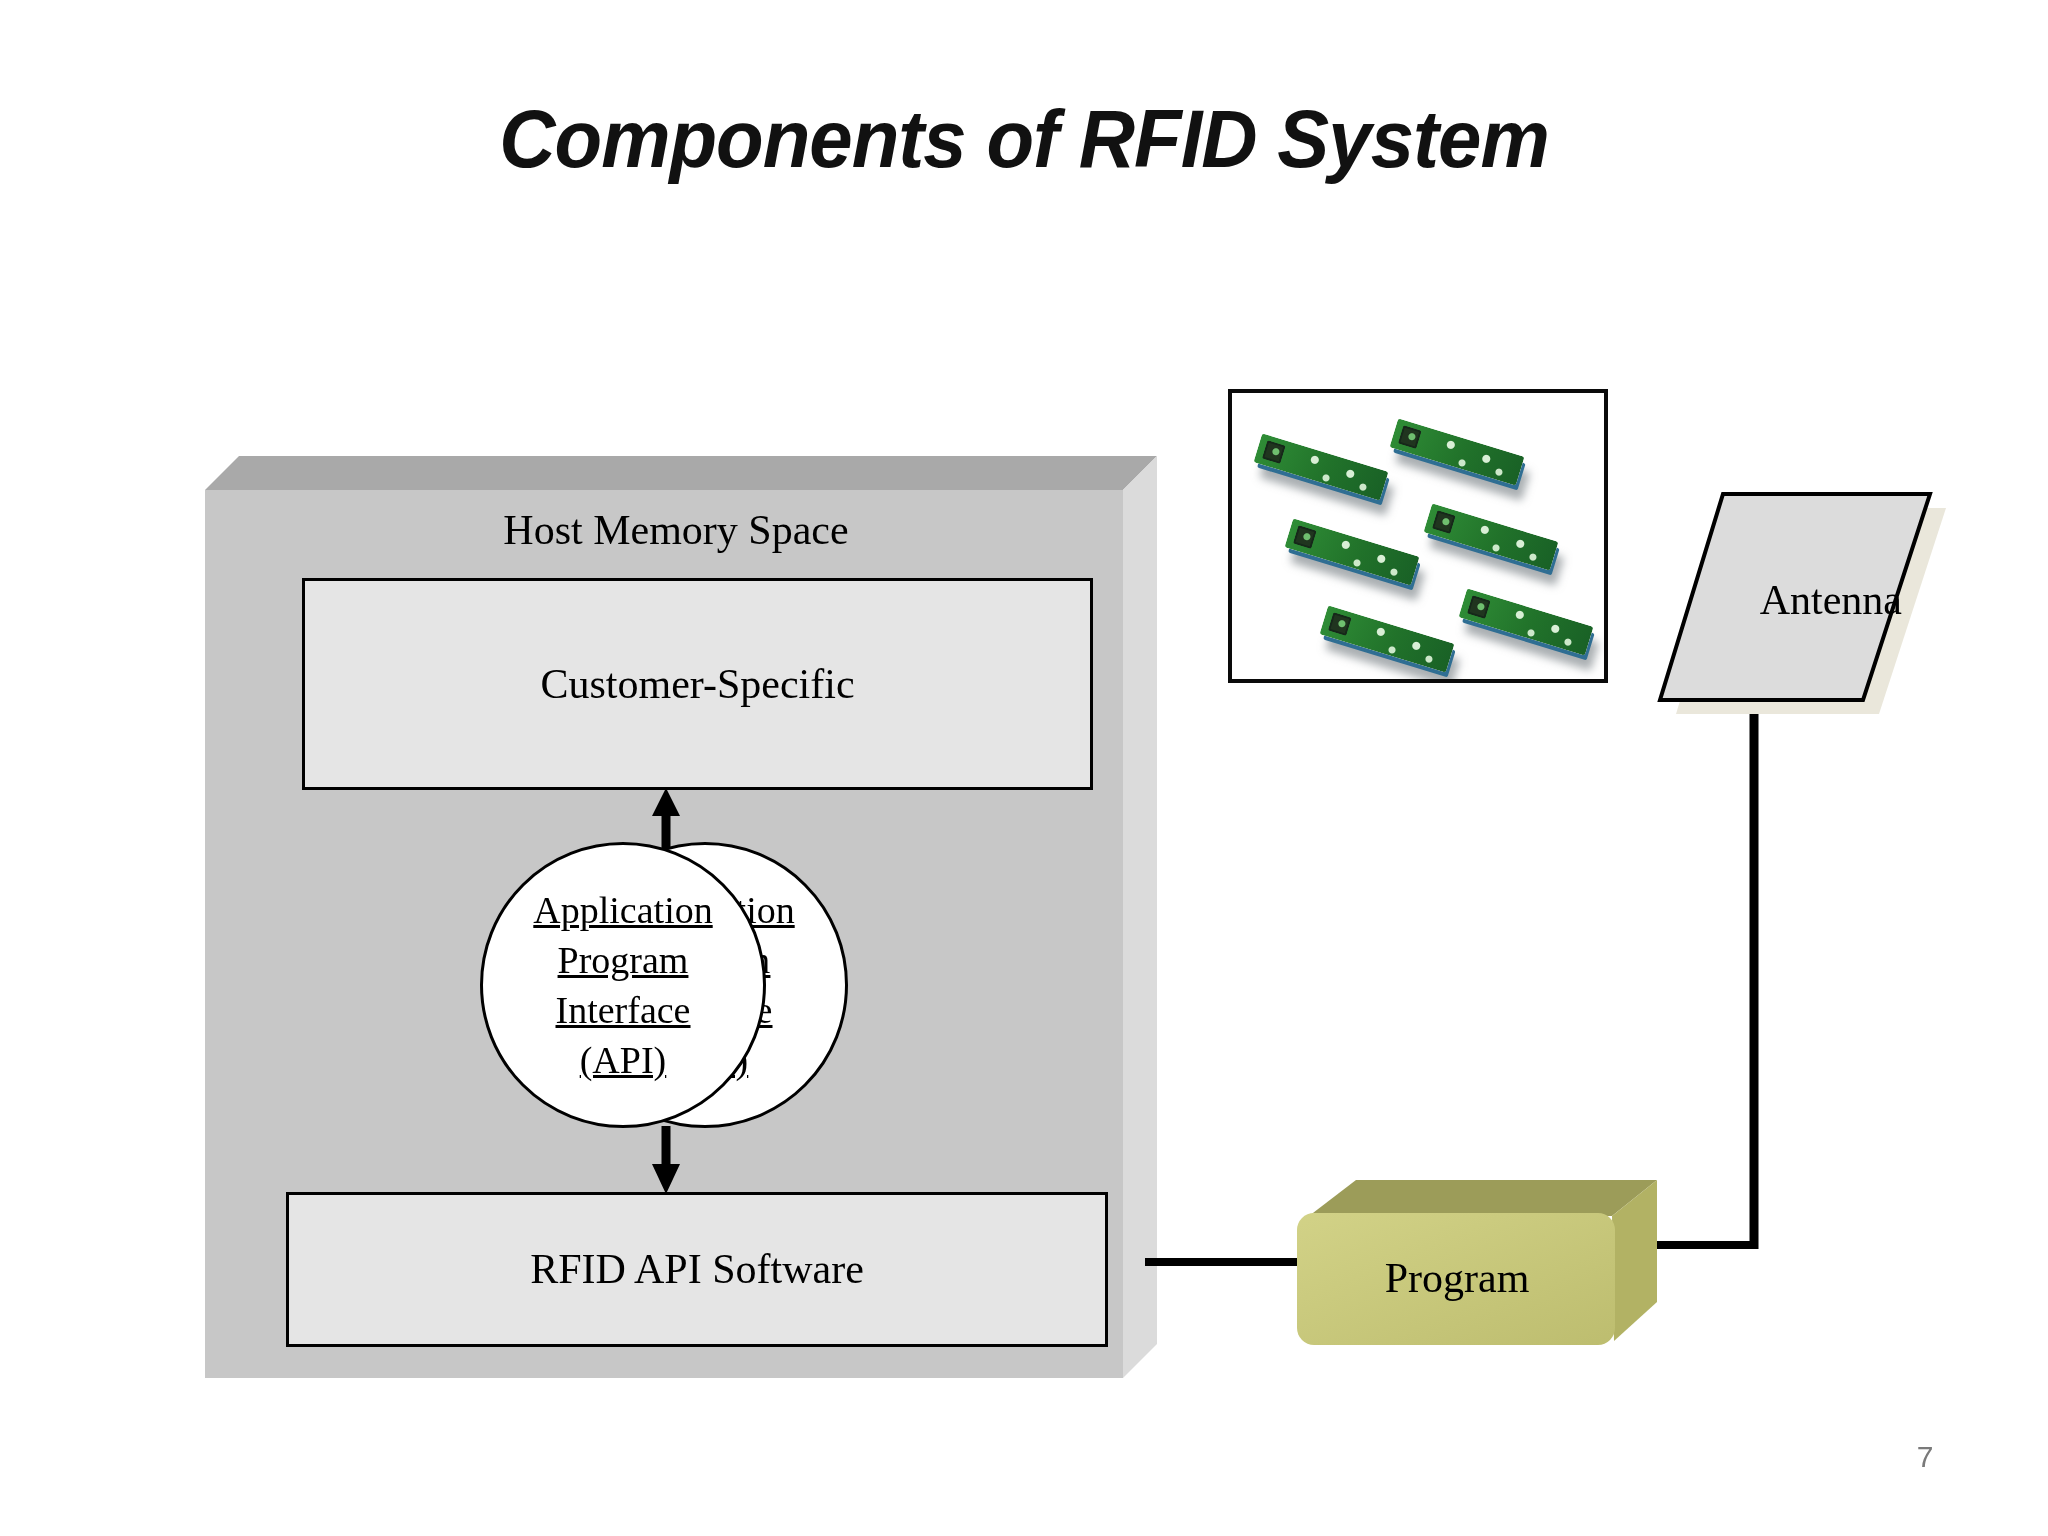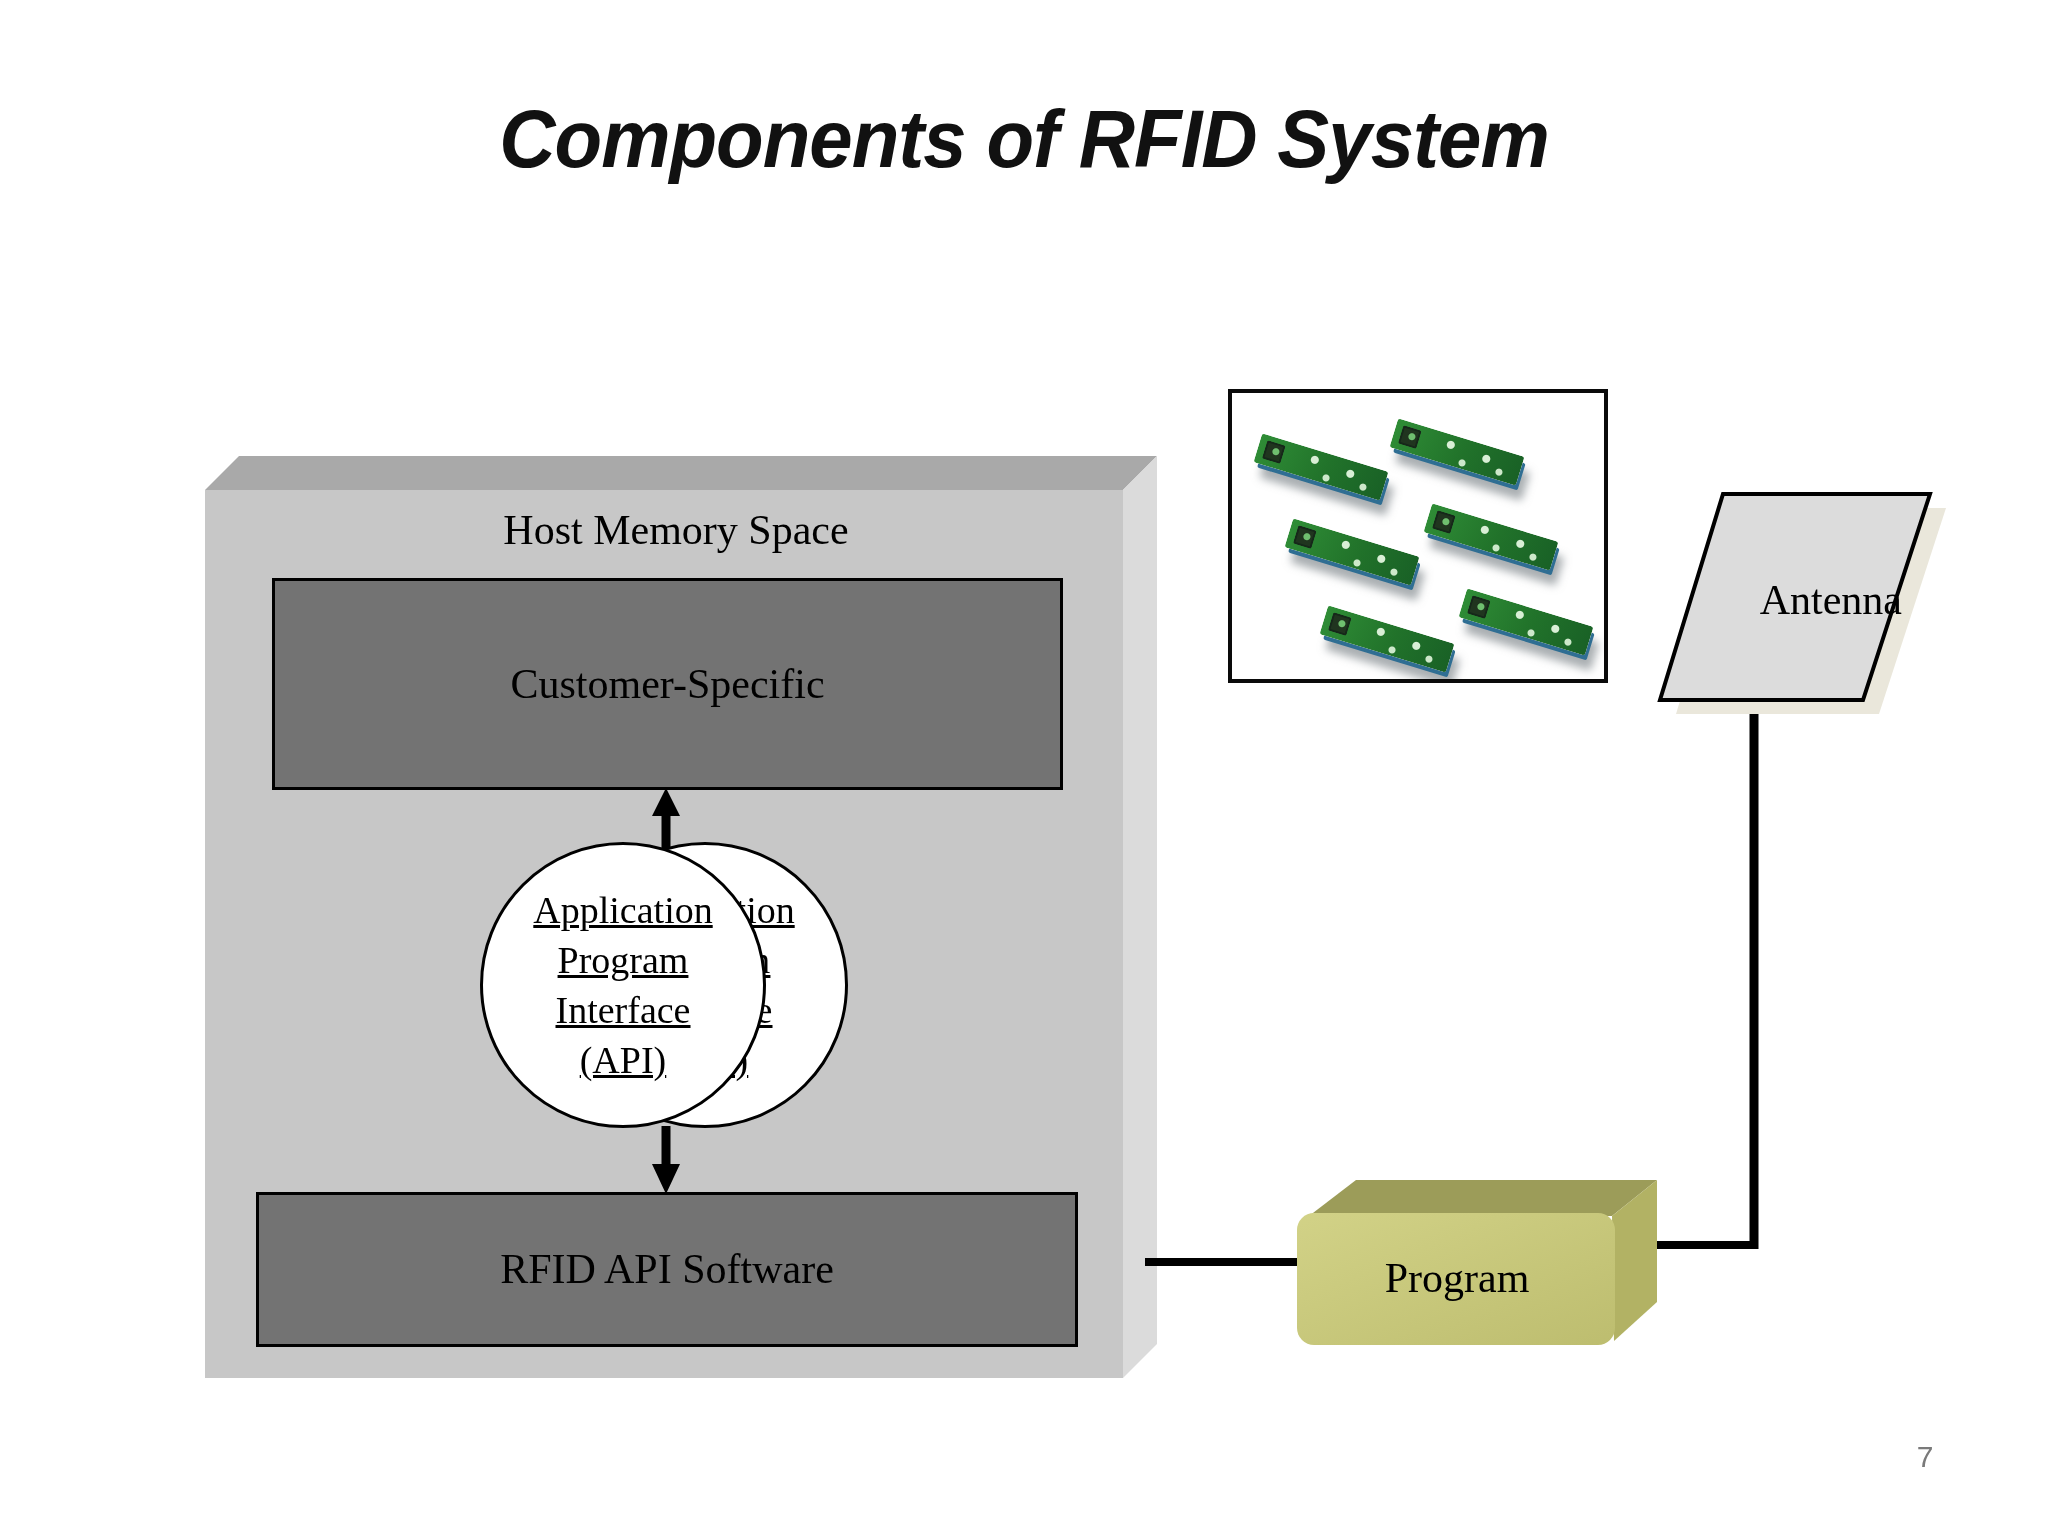--- a/index.html
+++ b/index.html
@@ -17,23 +17,23 @@
   }
   
   svg.scene{position:absolute;left:0;top:0;width:2048px;height:1536px;}
   
   .host-label{
     position:absolute;left:205px;top:506px;width:918px;text-align:center;
     font-size:42px;
     padding-left:12px;
   }
   .wbox{
-    position:absolute;background:#737373;border:3px solid #000;
+    position:absolute;background:#e5e5e5;border:3px solid #000;
     display:flex;flex-direction:column;justify-content:center;align-items:center;
-    text-align:center;font-size:42px;line-height:1.3;box-sizing:border-box;
+    text-align:center;font-size:42px;line-height:1.3;box-sizing:border-box;margin-left:30px;
   }
   .box-customer{left:272px;top:578px;width:791px;height:212px;}
   .box-rfid{left:256px;top:1192px;width:822px;height:155px;}
   
   .api-circle{
     position:absolute;width:286px;height:286px;border-radius:50%;
     background:#ffffff;border:3px solid #000;box-sizing:border-box;
     display:flex;justify-content:center;align-items:center;text-align:center;
     font-size:38px;line-height:1.32;overflow:hidden;text-decoration:underline;
   }

